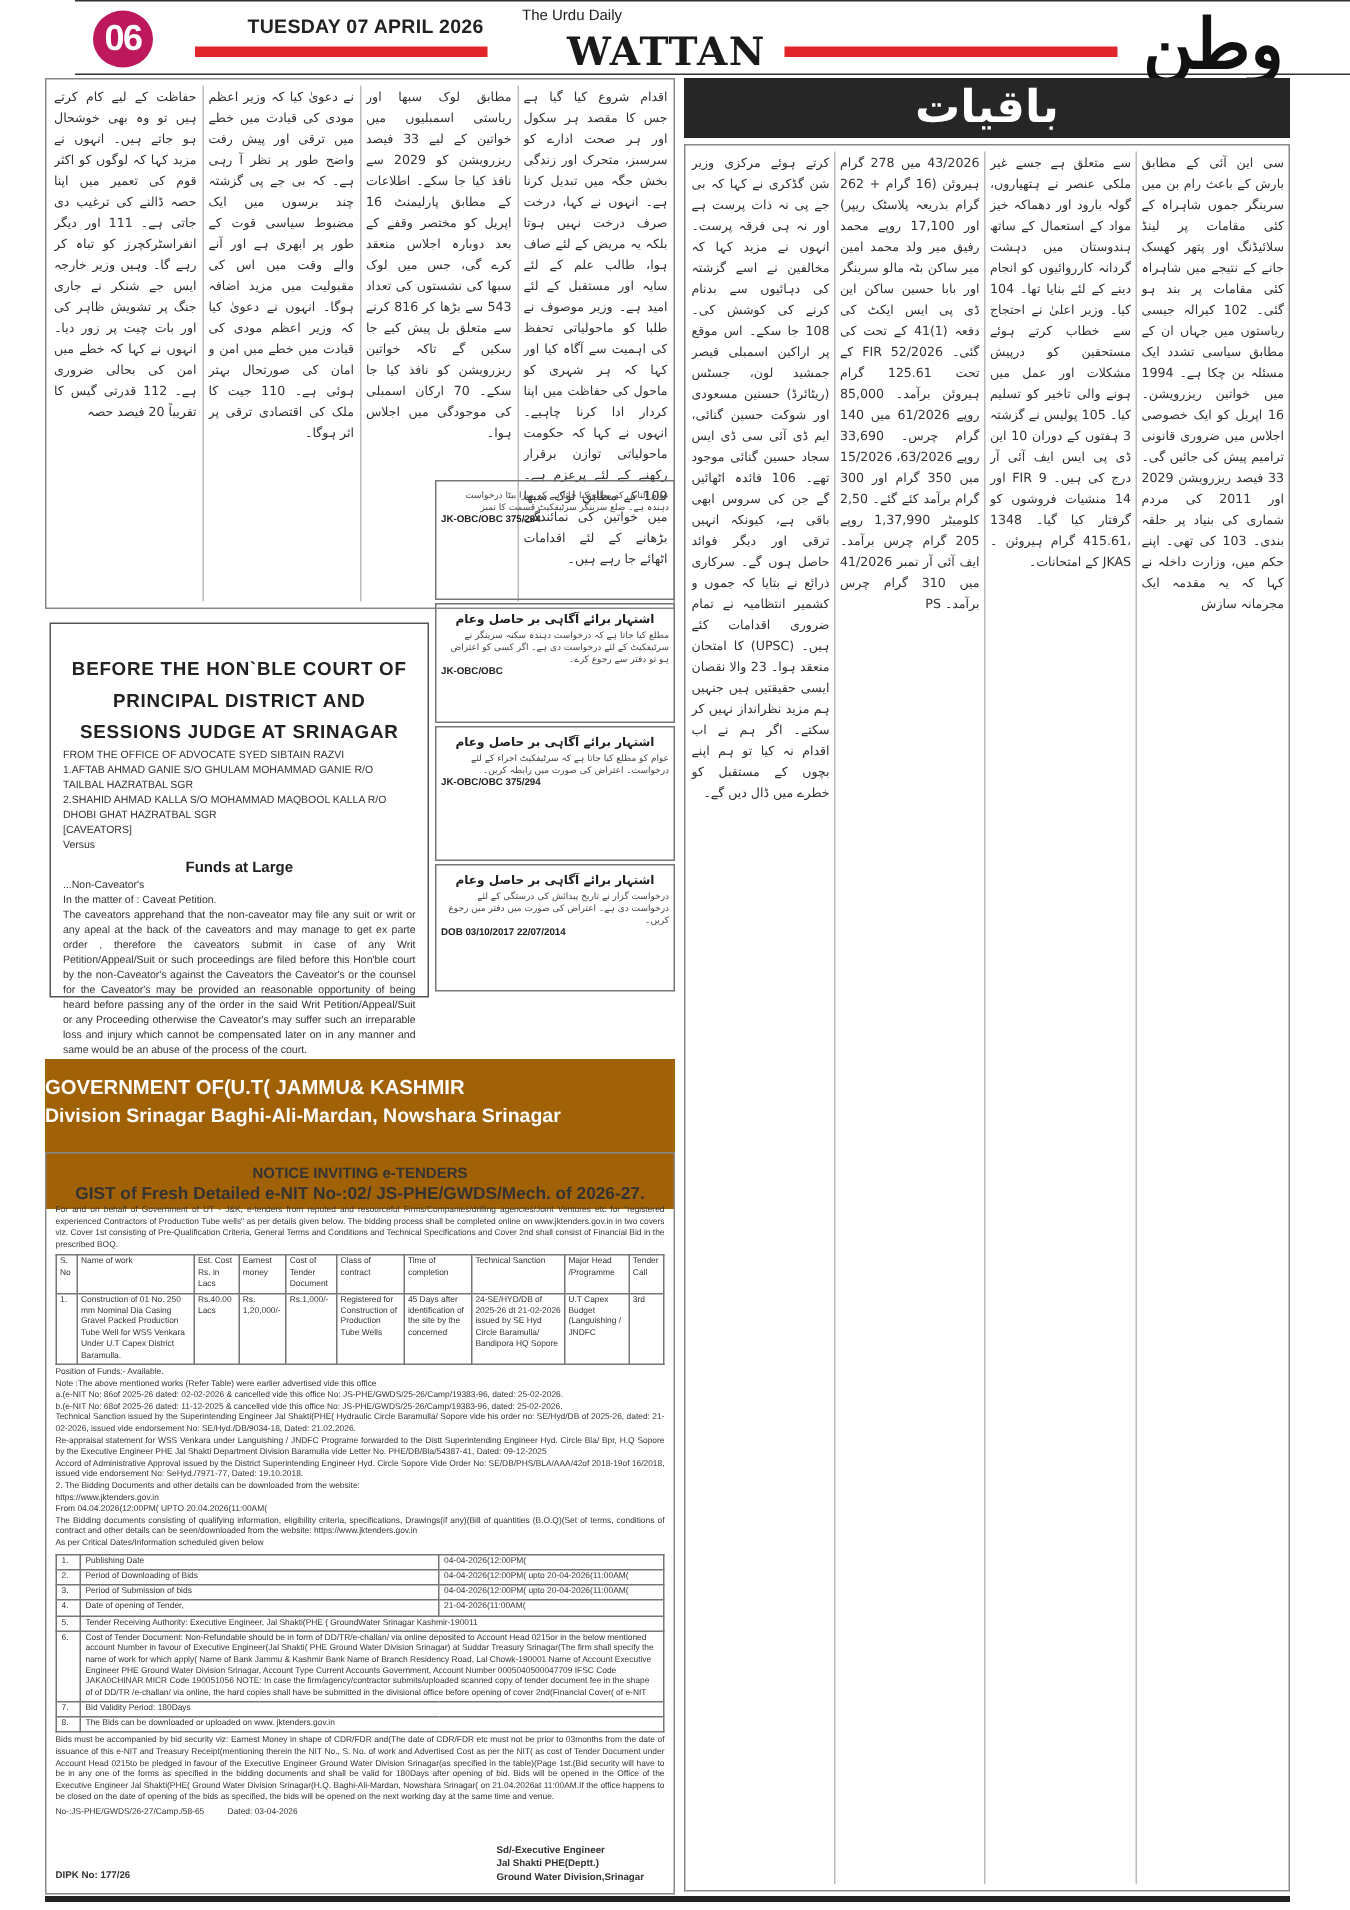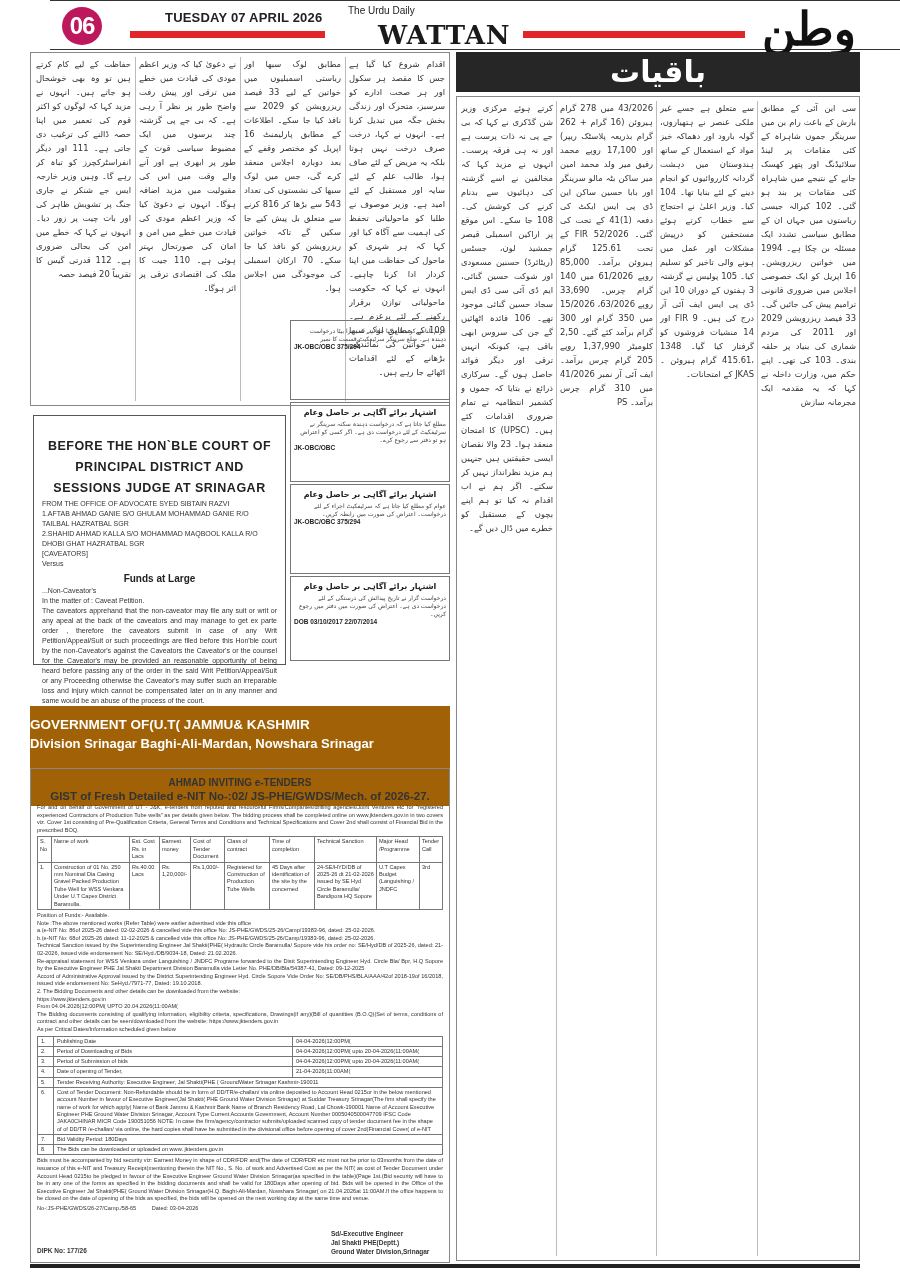--- a/index.html
+++ b/index.html
@@ -103,21 +103,21 @@
     <div class="code">DOB 03/10/2017  22/07/2014</div>
   </div>
 </div>
 
 <div class="govhead">
   <div class="g1">GOVERNMENT OF(U.T( JAMMU&amp; KASHMIR</div>
   <div class="g3">Division Srinagar Baghi-Ali-Mardan, Nowshara Srinagar</div>
 </div>
 
 <div class="tender">
-  <div class="nit">AHMAD INVITING e-TENDERS</div>
+  <div class="nit">NOTICE INVITING e-TENDERS</div>
   <div class="gist">GIST of Fresh Detailed e-NIT No-:02/ JS-PHE/GWDS/Mech. of 2026-27.</div>
   <p>For and on behalf of Government of UT - J&amp;K, e-tenders from reputed and resourceful Firms/Companies/drilling agencies/Joint Ventures etc for "registered experienced Contractors of Production Tube wells" as per details given below. The bidding process shall be completed online on www.jktenders.gov.in in two covers viz. Cover 1st consisting of Pre-Qualification Criteria, General Terms and Conditions and Technical Specifications and Cover 2nd shall consist of Financial Bid in the prescribed BOQ.</p>
   <table class="tt">
     <tbody>
         <tr>
       <th style="width:14px">S. No</th>
       <th style="width:78px">Name of work</th>
       <th>Est. Cost Rs. in Lacs</th>
       <th>Earnest money</th>
       <th>Cost of Tender Document</th>

